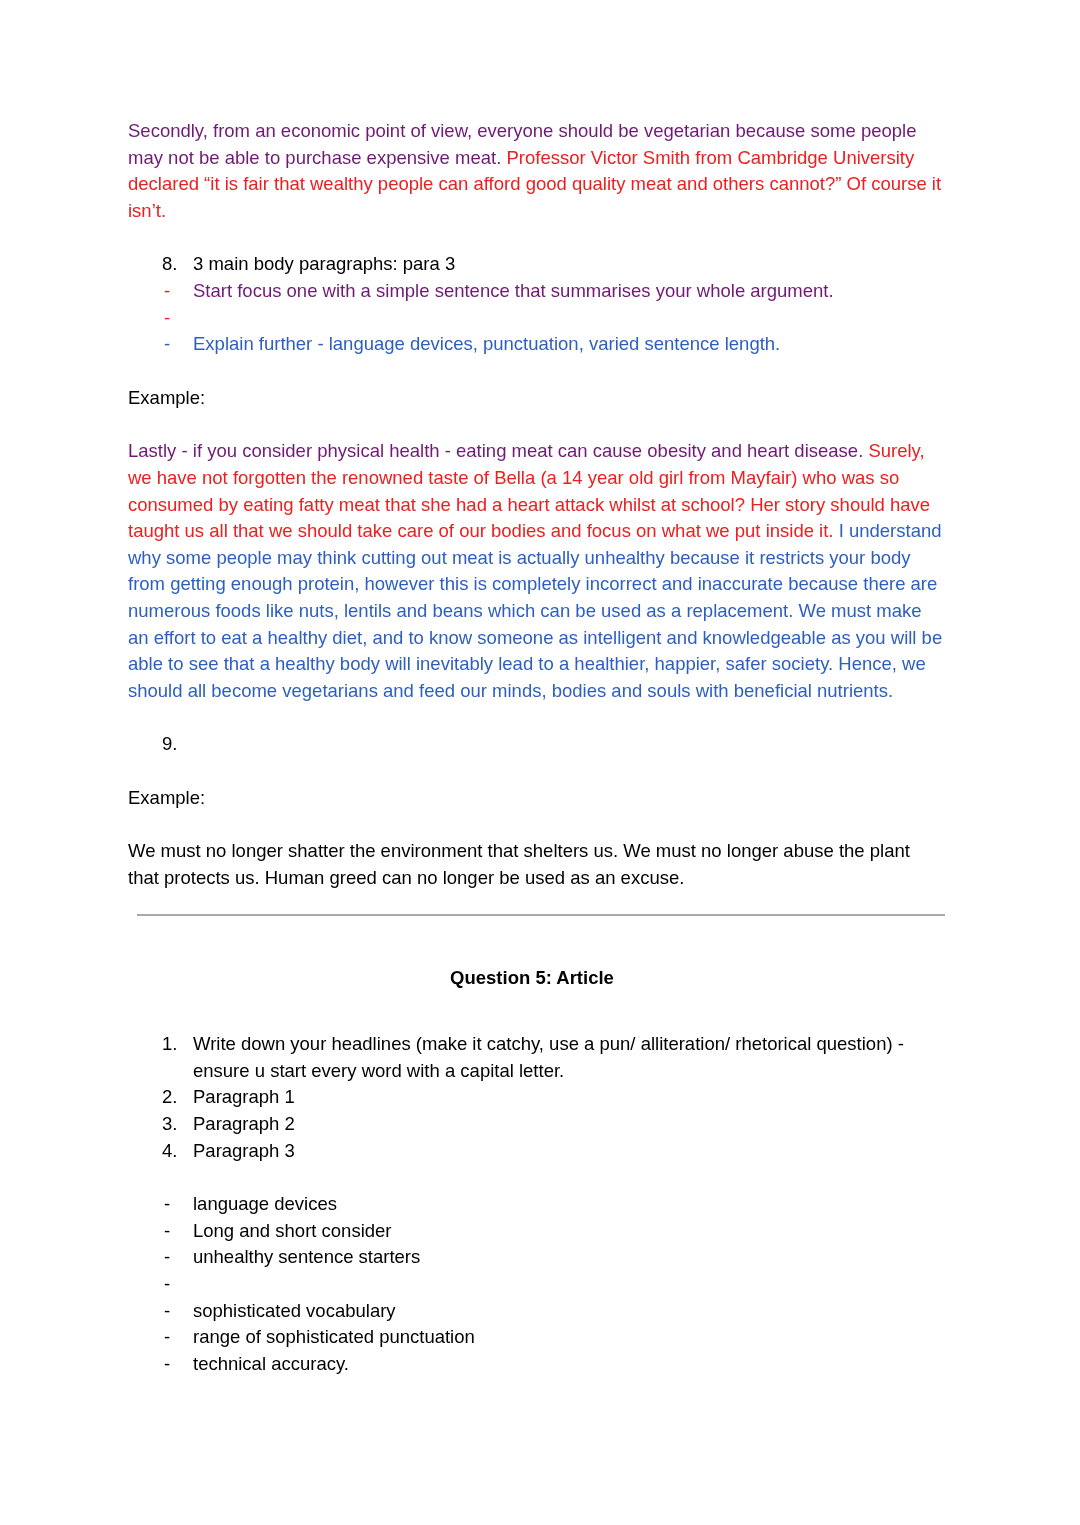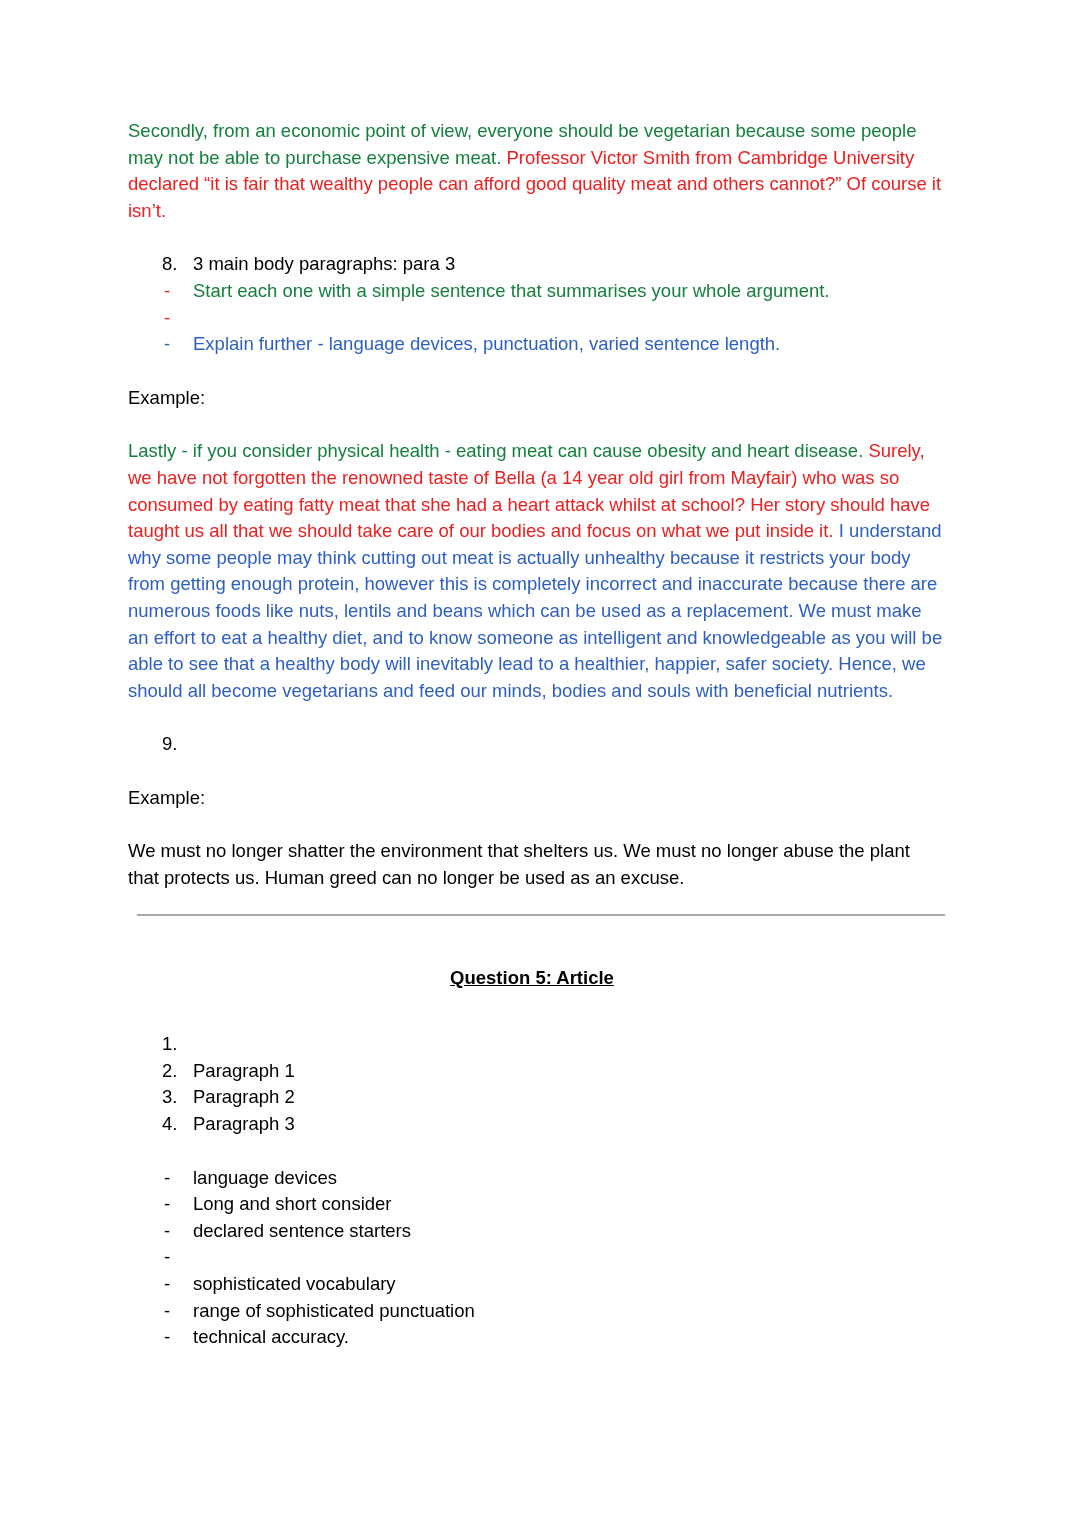--- a/index.html
+++ b/index.html
@@ -31,21 +31,21 @@
     margin: 0;
     font-size: 18.5px;
     line-height: 26.6px;
     text-align: left;
   }
   .spacer-lg { height: 27px; }
   .spacer-md { height: 22px; }
   .spacer-sm { height: 13px; }
 
   
-  .c-purple { color: #15803d; }
+  .c-purple { color: #701a75; }
   .c-red    { color: #EB2020; }
   .c-blue   { color: #2D5FC0; }
   .c-black  { color: #000000; }
 
   
   ol.numlist {
     margin: 0;
     padding: 0;
     list-style: none;
   }
@@ -95,39 +95,38 @@
   
   .q-heading {
     margin: 0;
     font-size: 18.5px;
     line-height: 26.6px;
     font-weight: bold;
     text-align: center;
     width: 808px;
   }
   .q-heading span {
-    text-decoration: underline;
   }
 </style>
 </head>
 <body>
 
 <div class="page">
   <div class="doc-body">
 
     <p class="para"><span class="c-purple">Secondly, from an economic point of view, everyone should be vegetarian because some people may not be able to purchase expensive meat. </span><span class="c-red">Professor Victor Smith from Cambridge University declared “it is fair that wealthy people can afford good quality meat and others cannot?” Of course it isn’t.</span></p>
 
     <div class="spacer-lg"></div>
 
     <ol class="numlist">
       <li><span class="marker c-black">8.</span><span class="c-black">3 main body paragraphs: para 3</span></li>
     </ol>
 
     <ul class="dashlist">
-      <li><span class="marker c-red">-</span><span class="c-purple">Start each one with a simple sentence that summarises your whole argument.</span></li>
+      <li><span class="marker c-red">-</span><span class="c-purple">Start focus one with a simple sentence that summarises your whole argument.</span></li>
       <li><span class="marker c-red">-</span></li>
       <li><span class="marker c-blue">-</span><span class="c-blue">Explain further - language devices, punctuation, varied sentence length.</span></li>
     </ul>
 
     <div class="spacer-lg"></div>
 
     <p class="para c-black">Example:</p>
 
     <div class="spacer-lg"></div>
 
@@ -153,32 +152,32 @@
 
     <div class="spacer-lg"></div>
     <div class="spacer-md"></div>
 
     <p class="q-heading"><span>Question 5: Article</span></p>
 
     <div class="spacer-lg"></div>
     <div class="spacer-sm"></div>
 
     <ol class="numlist">
-      <li><span class="marker c-black">1.</span></li>
+      <li><span class="marker c-black">1.</span><span class="c-black">Write down your headlines (make it catchy, use a pun/ alliteration/ rhetorical question) - ensure u start every word with a capital letter.</span></li>
       <li><span class="marker c-black">2.</span><span class="c-black">Paragraph 1</span></li>
       <li><span class="marker c-black">3.</span><span class="c-black">Paragraph 2</span></li>
       <li><span class="marker c-black">4.</span><span class="c-black">Paragraph 3</span></li>
     </ol>
 
     <div class="spacer-lg"></div>
 
     <ul class="dashlist">
       <li><span class="marker c-black">-</span><span class="c-black">language devices</span></li>
       <li><span class="marker c-black">-</span><span class="c-black">Long and short consider</span></li>
-      <li><span class="marker c-black">-</span><span class="c-black">declared sentence starters</span></li>
+      <li><span class="marker c-black">-</span><span class="c-black">unhealthy sentence starters</span></li>
       <li><span class="marker c-black">-</span></li>
       <li><span class="marker c-black">-</span><span class="c-black">sophisticated vocabulary</span></li>
       <li><span class="marker c-black">-</span><span class="c-black">range of sophisticated punctuation</span></li>
       <li><span class="marker c-black">-</span><span class="c-black">technical accuracy.</span></li>
     </ul>
 
   </div>
 </div>
 
 </body></html>

